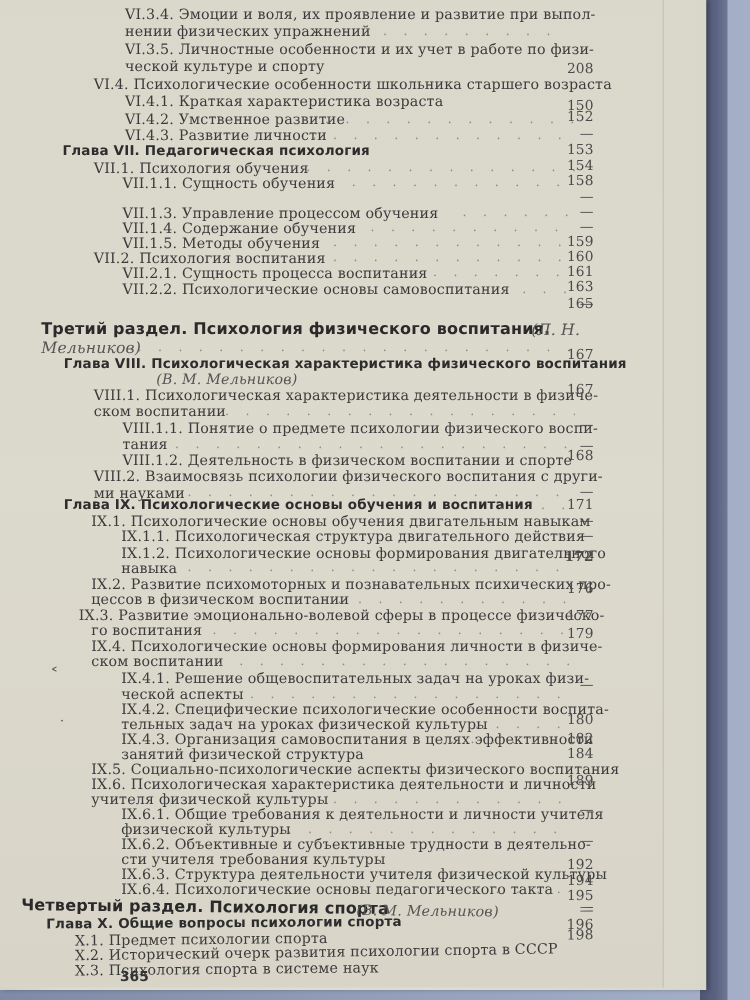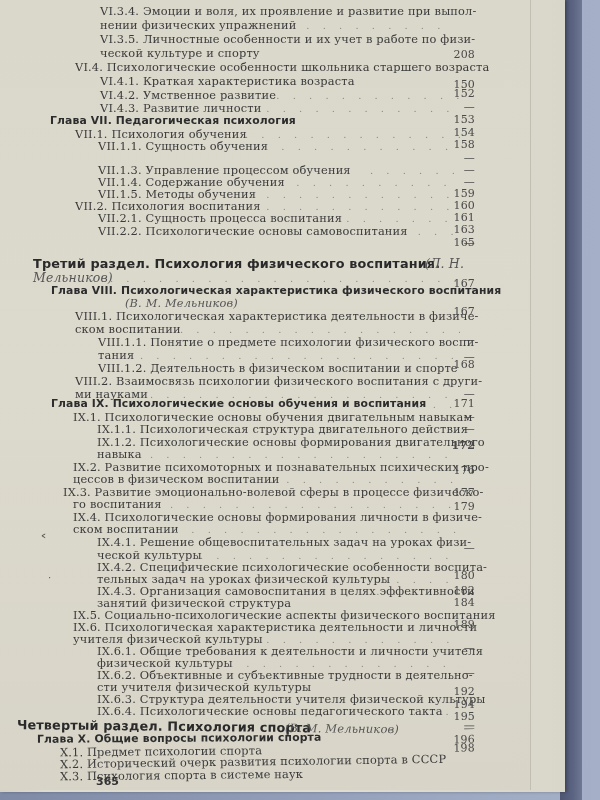--- a/index.html
+++ b/index.html
@@ -238,21 +238,21 @@
     </div>
     <div class="row" style="top:522px">
       <span class="txt" style="left:73px">ском воспитании</span>
       <span class="dots" style="left:175px;width:285px">. . . . . . . . . . . . . . . . . . . .</span>
     </div>
     <div class="row" style="top:535px">
       <span class="txt" style="left:97px">IX.4.1. Решение общевоспитательных задач на уроках физи-</span>
       <span class="pg" style="top:6px">—</span>
     </div>
     <div class="row" style="top:548px">
-      <span class="txt" style="left:97px">ческой культуры</span>
+      <span class="txt" style="left:97px">ческой аспекты</span>
       <span class="dots" style="left:200px;width:260px">. . . . . . . . . . . . . . . . . .</span>
     </div>
     <div class="row" style="top:560px">
       <span class="txt" style="left:97px">IX.4.2. Специфические психологические особенности воспита-</span>
       <span class="pg" style="top:9px">180</span>
     </div>
     <div class="row" style="top:572px">
       <span class="txt" style="left:97px">тельных задач на уроках физической культуры</span>
       <span class="dots" style="left:380px;width:80px">. . . . .</span>
     </div>
@@ -282,21 +282,21 @@
     </div>
     <div class="row" style="top:656px">
       <span class="txt" style="left:97px">физической культуры</span>
       <span class="dots" style="left:230px;width:230px">. . . . . . . . . . . . . . .</span>
     </div>
     <div class="row" style="top:668px">
       <span class="txt" style="left:97px">IX.6.2. Объективные и субъективные трудности в деятельно-</span>
       <span class="pg" style="top:-2px">—</span>
     </div>
     <div class="row" style="top:680px">
-      <span class="txt" style="left:97px">сти учителя физической культуры</span>
+      <span class="txt" style="left:97px">сти учителя требования культуры</span>
       <span class="pg" style="top:5px">192</span>
     </div>
     <div class="row" style="top:692px">
       <span class="txt" style="left:97px">IX.6.3. Структура деятельности учителя физической культуры</span>
       <span class="pg" style="top:6px">194</span>
     </div>
     <div class="row" style="top:704px">
       <span class="txt" style="left:97px">IX.6.4. Психологические основы педагогического такта</span>
       <span class="dots" style="left:380px;width:80px">. . . . .</span>
       <span class="pg" style="top:6px">195</span>

